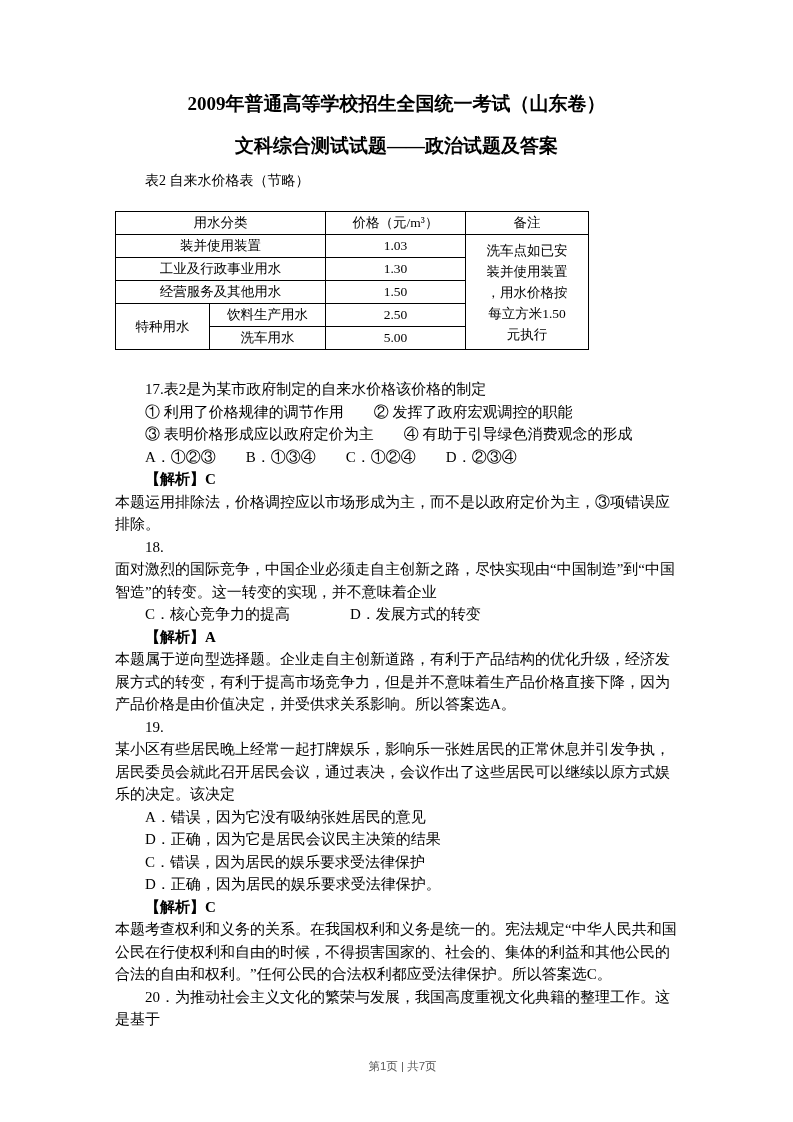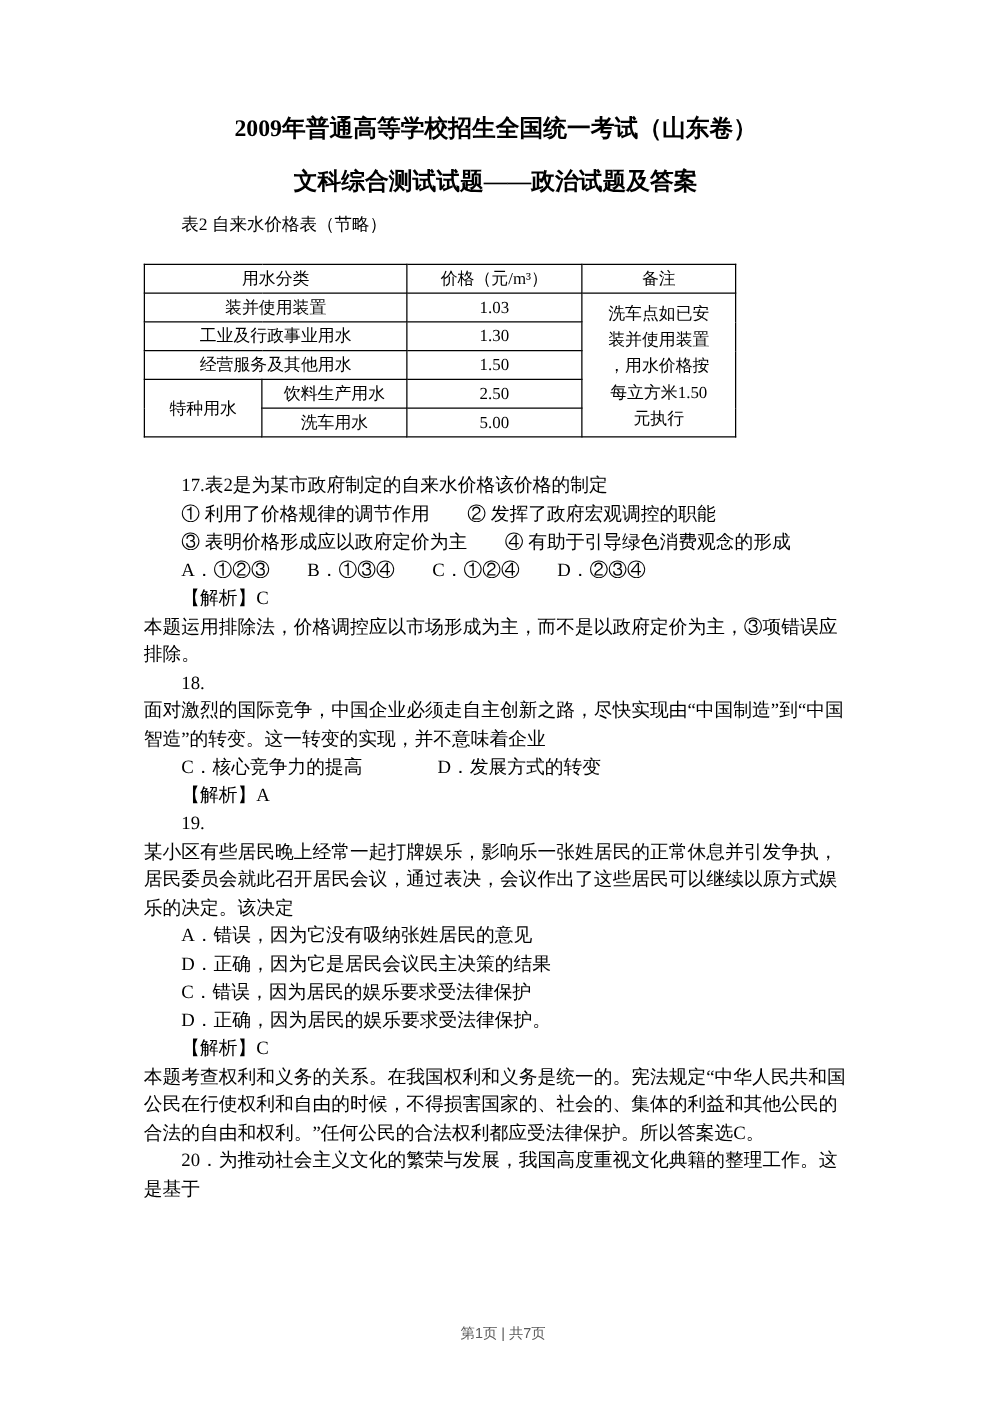--- a/index.html
+++ b/index.html
@@ -44,21 +44,21 @@
     line-height: 21px;
     padding: 2px 4px;
     border-radius: 27px;
   }
   p {
     margin: 0;
     font-size: 15px;
     line-height: 22.5px;
   }
   .indent { text-indent: 2em; }
-  .bold { font-weight: 400; }
+  .bold { font-weight: 700; }
   .mt10 { margin-top: 28px; }
   .page-footer {
     position: absolute;
     left: 12px;
     right: 0;
     bottom: 48px;
     text-align: center;
     font-size: 11.5px;
     color: #595959;
     font-family: "Liberation Sans", "DejaVu Sans", sans-serif;
@@ -120,20 +120,21 @@
   <p class="indent">① 利用了价格规律的调节作用　　② 发挥了政府宏观调控的职能</p>
   <p class="indent">③ 表明价格形成应以政府定价为主　　④ 有助于引导绿色消费观念的形成</p>
   <p class="indent">A．①②③　　B．①③④　　C．①②④　　D．②③④</p>
   <p class="indent bold">【解析】C</p>
   <p>本题运用排除法，价格调控应以市场形成为主，而不是以政府定价为主，③项错误应排除。</p>
 
   <p class="indent">18.</p>
   <p>面对激烈的国际竞争，中国企业必须走自主创新之路，尽快实现由“中国制造”到“中国智造”的转变。这一转变的实现，并不意味着企业</p>
   <p class="indent">C．核心竞争力的提高　　　　D．发展方式的转变</p>
   <p class="indent bold">【解析】A</p>
+  <p>本题属于逆向型选择题。企业走自主创新道路，有利于产品结构的优化升级，经济发展方式的转变，有利于提高市场竞争力，但是并不意味着生产品价格直接下降，因为产品价格是由价值决定，并受供求关系影响。所以答案选A。</p>
 
   <p class="indent">19.</p>
   <p>某小区有些居民晚上经常一起打牌娱乐，影响乐一张姓居民的正常休息并引发争执，居民委员会就此召开居民会议，通过表决，会议作出了这些居民可以继续以原方式娱乐的决定。该决定</p>
   <p class="indent">A．错误，因为它没有吸纳张姓居民的意见</p>
   <p class="indent">D．正确，因为它是居民会议民主决策的结果</p>
   <p class="indent">C．错误，因为居民的娱乐要求受法律保护</p>
   <p class="indent">D．正确，因为居民的娱乐要求受法律保护。</p>
   <p class="indent bold">【解析】C</p>
   <p>本题考查权利和义务的关系。在我国权利和义务是统一的。宪法规定“中华人民共和国公民在行使权利和自由的时候，不得损害国家的、社会的、集体的利益和其他公民的合法的自由和权利。”任何公民的合法权利都应受法律保护。所以答案选C。</p>
 

